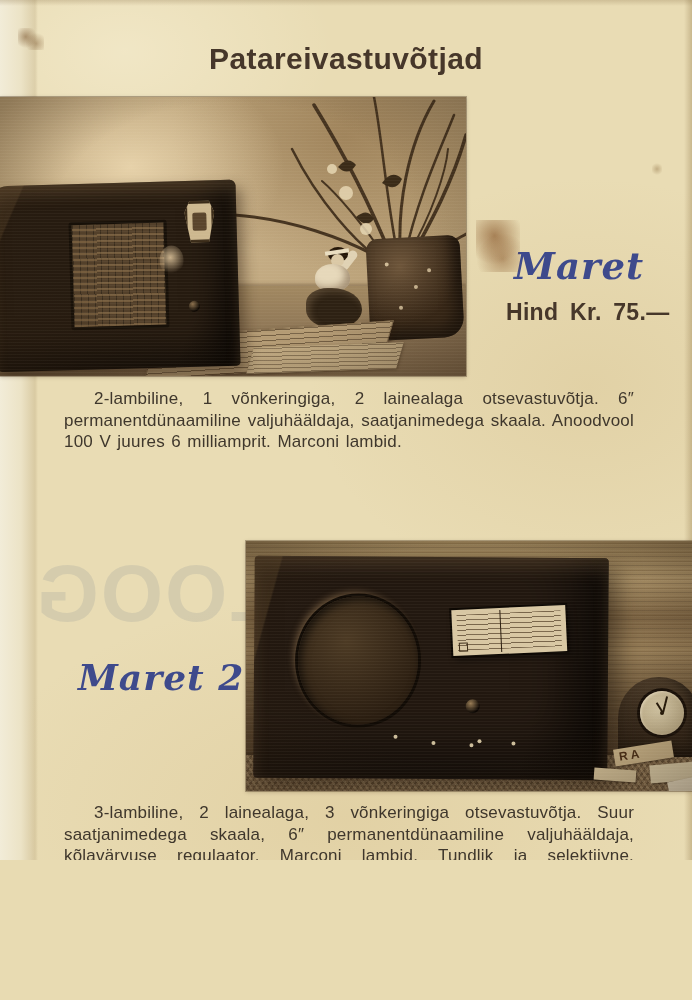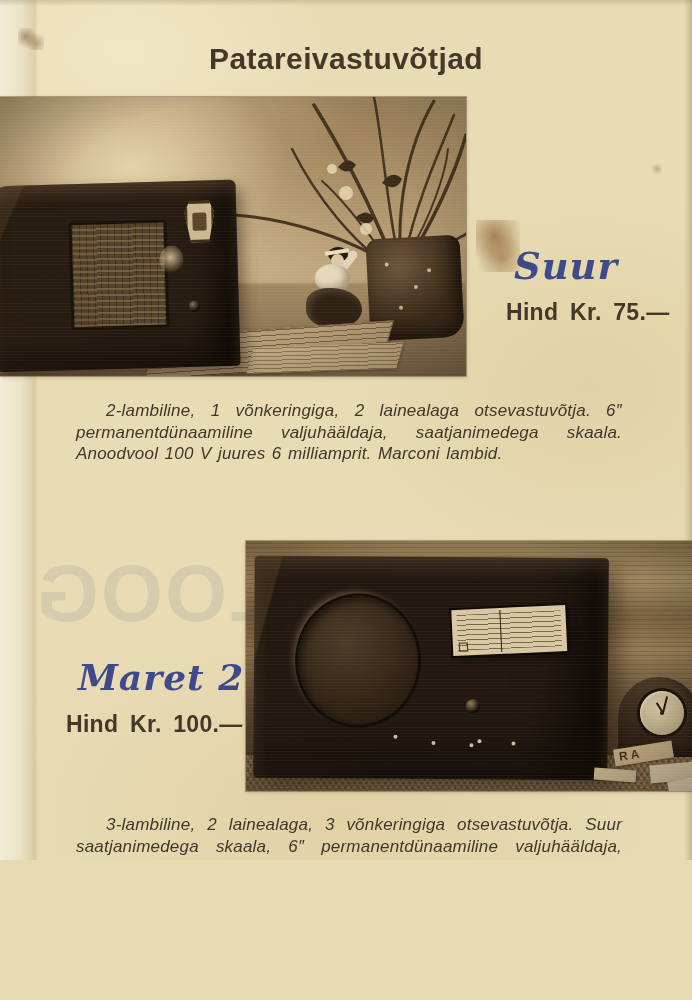--- a/index.html
+++ b/index.html
@@ -90,21 +90,21 @@
   .prod-price{font-weight:bold;color:var(--ink,#46372a);font-size:23px;word-spacing:5px;letter-spacing:.3px;}
   .prod1{left:506px;top:244px;width:170px;}
   .prod1 .prod-name{font-size:37px;padding-left:8px;}
   .prod1 .prod-price{margin-top:11px;}
   .prod2{left:66px;top:656px;width:220px;}
   .prod2 .prod-name{font-size:36px;padding-left:12px;}
   .prod2 .prod-price{margin-top:13px;}
 
   .copy{position:absolute;left:64px;width:570px;z-index:3;color:#3f372c;
     font-size:17px;line-height:21.6px;text-align:justify;letter-spacing:.2px;word-spacing:1.5px;}
-  .copy p{margin:12px;text-indent:30px;font-style:italic;}
+  .copy p{margin:0;text-indent:30px;}
   .copy1{top:388px;}
   .copy2{top:802px;}
 
   
   .photo2{left:246px;top:541px;width:446px;height:250px;background:#a18a65;}
   .p2-wood{position:absolute;inset:0;
     background:
       repeating-linear-gradient(0deg, rgba(60,42,22,.28) 0 1px, transparent 1px 4px, rgba(85,60,32,.22) 4px 5px, transparent 5px 9px),
       linear-gradient(180deg,#8d7650 0%,#ab9268 16%,#7d6544 30%,#957c56 44%,#6a5539 62%,#57442e 78%,#4a3926 100%);}
   .p2-table{position:absolute;left:0;bottom:0;width:100%;height:36px;
@@ -225,21 +225,21 @@
       <div class="p1-dial">
         <div class="p1-dial-inner"></div>
       </div>
       <div class="p1-glint"></div>
       <div class="p1-knob"></div>
     </div>
     <div class="grain"></div>
   </figure>
 
   <div class="prod prod1">
-    <div class="prod-name">Suur</div>
+    <div class="prod-name">Maret</div>
     <div class="prod-price">Hind Kr. 75.—</div>
   </div>
 
   <div class="copy copy1">
     <p>2-lambiline, 1 võnkeringiga, 2 lainealaga otsevastuvõtja. 6″ permanentdünaamiline valjuhääldaja, saatjanimedega skaala. Anoodvool 100 V juures 6 milliamprit. Marconi lambid.</p>
   </div>
 
   <figure class="photo photo2">
     <div class="p2-wood"></div>
     <div class="p2-table"></div>
@@ -269,21 +269,20 @@
     <div class="p2-card card1">RA</div>
     <div class="p2-card card2"></div>
     <div class="p2-card card3"></div>
     <div class="p2-card card4"></div>
 
     <div class="grain"></div>
   </figure>
 
   <div class="prod prod2">
     <div class="prod-name">Maret 2</div>
-    <div class="prod-price">Hind Kr. 100.—</div>
   </div>
 
   <div class="copy copy2">
     <p>3-lambiline, 2 lainealaga, 3 võnkeringiga otsevastuvõtja. Suur saatjanimedega skaala, 6″ permanentdünaamiline valjuhääldaja, kõlavärvuse regulaator. Marconi lambid. Tundlik ja selektiivne. Anoodvoolu kulu 100 voldi juures ca 9 milliamprit.</p>
     <p>Vajalikud lisandid: aku 2 volti 50 ampertundi, anoodpatarei ja antennikomplekt.</p>
   </div>
 
   <div class="stain stain-a"></div>
   <div class="stain stain-b"></div>
   <div class="stain stain-c"></div>

